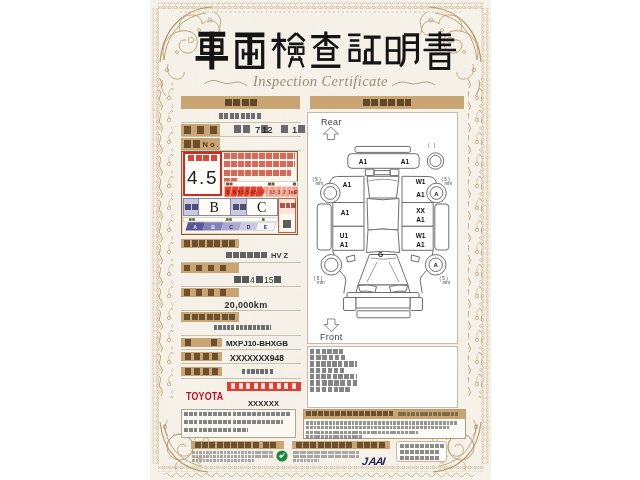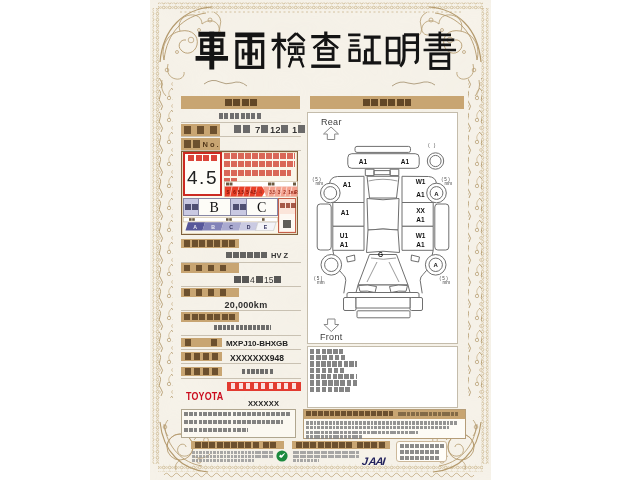--- a/index.html
+++ b/index.html
@@ -140,38 +140,39 @@
       <rect x="7" y="20" width="16" height="13" stroke-width="2.64"></rect>
       <path d="M7 26.5 H23" stroke-width="2.24"></path>
     </g>
   </g>
 </svg>
 
 <svg class="abs" style="left:53px;top:78px;" width="45" height="12" viewBox="0 0 45 12">
       <path d="M1 6 q8 -6 16 -2 q6 3 12 1 q8 -3 15 3" fill="none" stroke="#b3a284" stroke-width="1"></path>
     </svg>
 
+<div class="abs" style="left:0;top:73px;width:341px;height:20px;text-align:center;font-family:'Liberation Serif',serif;font-style:italic;font-size:14.5px;color:#9d8c72;letter-spacing:0.4px;">Inspection Certificate</div>
 
 <svg class="abs" style="left:241px;top:78px;" width="45" height="12" viewBox="0 0 45 12">
       <path d="M1 8 q8 -6 16 -3 q6 2 12 0 q8 -3 15 2" fill="none" stroke="#b3a284" stroke-width="1"></path>
     </svg>
 
 <div class="abs tan" style="left:31px;top:96.3px;width:119px;height:12.3px;"></div>
 <div class="sq" style="--c:#503619;--w:7px;--p:8.4px;left:75px;top:99px;width:31.6px;height:7.2px;"></div>
 
 <div class="sq" style="--c:#58585a;--w:4px;--p:5.4px;left:68.5px;top:113.3px;width:42.4px;height:5.6px;"></div>
 <div class="ln" style="left:31px;top:122px;width:120px;"></div>
 
 <div class="abs tan" style="left:31px;top:123.5px;width:38.5px;height:12.5px;"></div>
 <div class="sq" style="--c:#5c4122;--w:7.1px;--p:13px;left:34px;top:126px;width:33.5px;height:7.5px;"></div>
 <div class="abs" style="left:84px;top:123.5px;width:120px;height:10px;font-size:9.5px;color:#222;letter-spacing:0;text-shadow:0 0 0.5px rgba(30,30,30,.55);">
       <span class="sq" style="--c:#525254;--w:6.8px;--p:9px;left:0;top:1px;width:17px;height:8px;"></span>
       <span class="abs" style="left:21px;top:0px;">7</span>
       <span class="sq" style="--c:#525254;--w:6.8px;--p:9px;left:27px;top:1px;width:8px;height:8px;"></span>
-      <span class="abs" style="left:36px;top:0px;">12</span>
+      <span class="abs" style="left:28px;top:0px;">12</span>
       <span class="sq" style="--c:#525254;--w:6.8px;--p:9px;left:47px;top:1px;width:8px;height:8px;"></span>
       <span class="abs" style="left:58px;top:0px;">1</span>
       <span class="sq" style="--c:#525254;--w:6.8px;--p:9px;left:64px;top:1px;width:8px;height:8px;"></span>
     </div>
 <div class="ln" style="left:31px;top:136px;width:120px;"></div>
 
 <div class="abs tan" style="left:31px;top:137.5px;width:39px;height:12.5px;"></div>
 <div class="sq" style="--c:#5c4122;--w:7.1px;--p:8.6px;left:34px;top:140px;width:16.1px;height:7.5px;"></div>
 <div class="abs" style="left:52.5px;top:139.5px;font-size:7.5px;font-weight:bold;color:#53381b;letter-spacing:2px;">No.</div>
 <div class="ln" style="left:31px;top:150px;width:120px;"></div>

